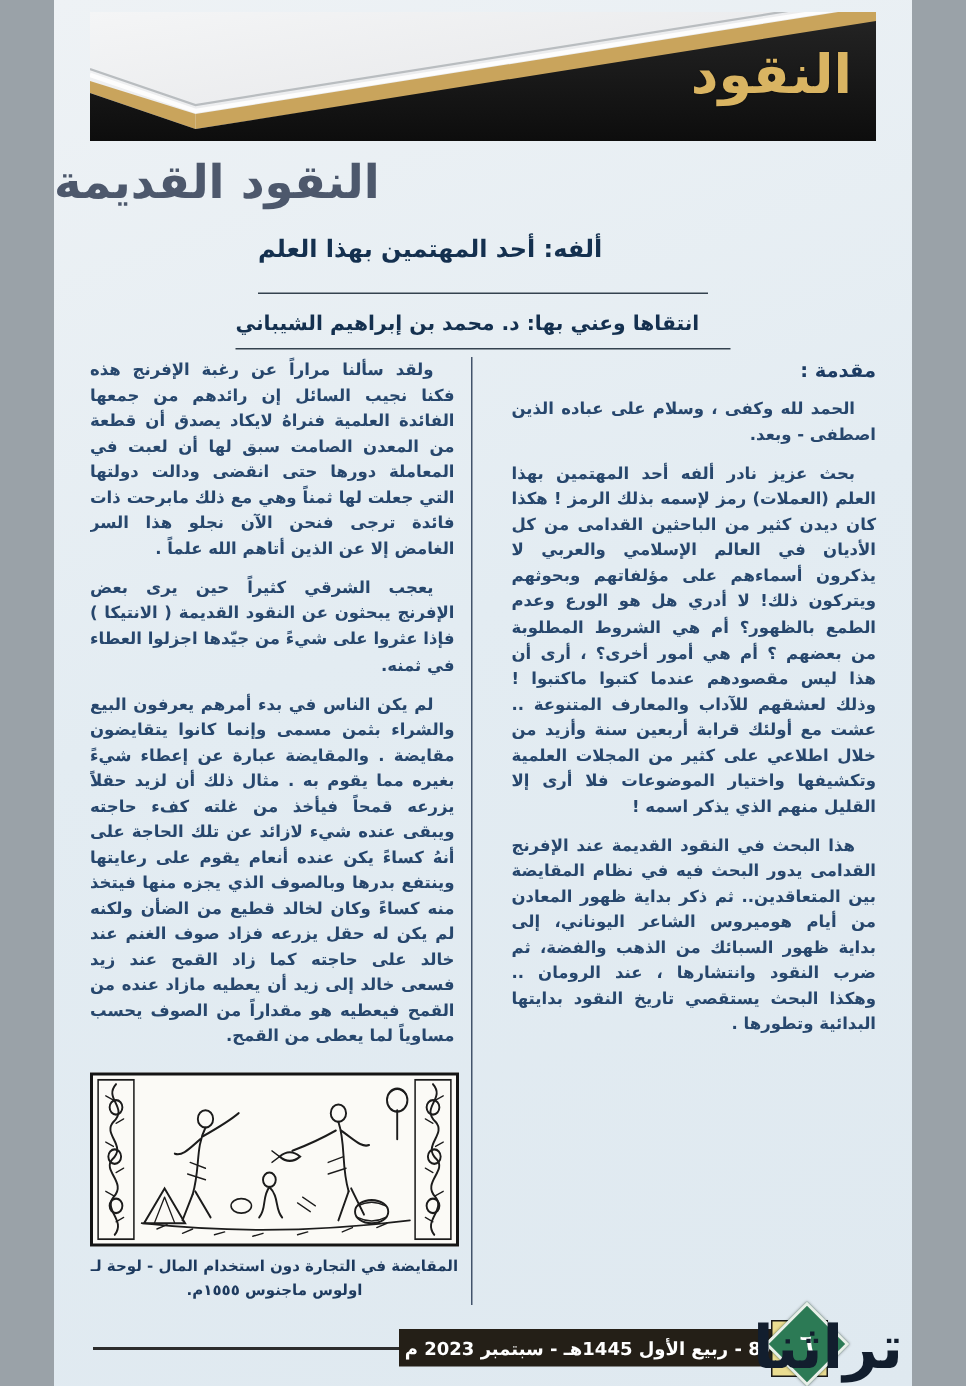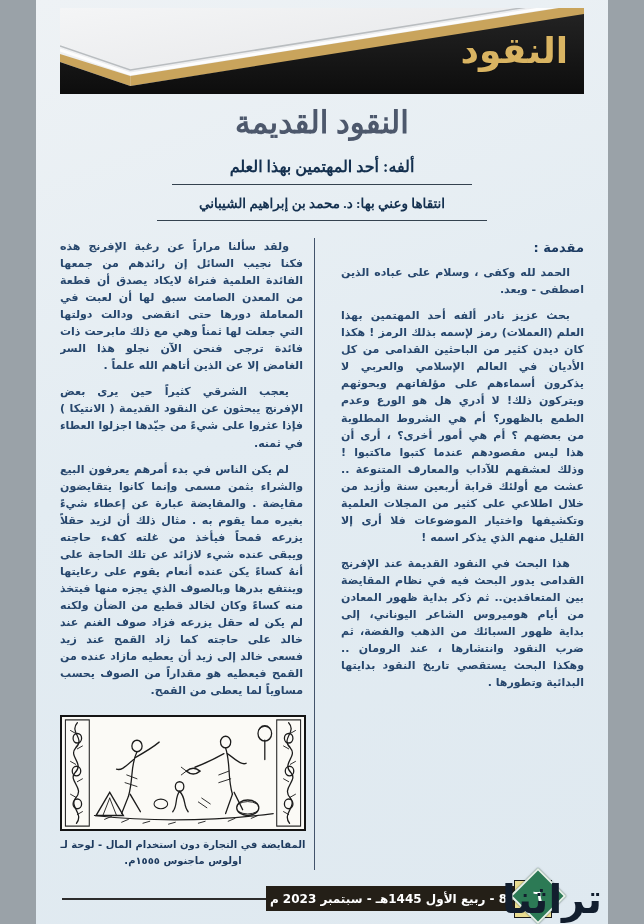--- a/index.html
+++ b/index.html
@@ -13,23 +13,23 @@
   
   .masthead { position:absolute; top:8px; left:24px; right:24px; height:86px; }
   .masthead svg { display:block; width:100%; height:100%; }
   .masthead-title {
     position:absolute; top:22px; right:16px;
     color:#d9b462; font-size:36px; font-weight:bold; direction:rtl;
     text-shadow:0 0 1px rgba(0,0,0,.6); letter-spacing:-1px;
   }
 
   
-  .title-block { position:absolute; top:104px; left:0; right:0; text-align:center; direction:rtl;font-family:Liberation Serif, serif; }
+  .title-block { position:absolute; top:104px; left:0; right:0; text-align:left; direction:rtl; }
   .main-title { font-size:31px; font-weight:bold; color:#4d586c; letter-spacing:-1px; }
-  .byline-wrap { width:300px; margin:16px auto 0; padding-bottom:8px; border-bottom:1.5px solid #34424f; }
+  .byline-wrap { width:300px; margin:16px auto 0; padding-bottom:20px; border-bottom:1.5px solid #34424f; }
   .byline { font-size:16px; font-weight:bold; color:#14304f; }
   .editor-wrap { width:330px; margin:9px auto 0; padding-bottom:8px; border-bottom:1.5px solid #34424f; }
   .editor-line { font-size:13.5px; font-weight:bold; color:#14304f; }
 
   
   .cols {
     position:absolute; top:238px; left:24px; right:24px; height:632px;
     display:flex; direction:rtl; color:#27476d;
   }
   .col { flex:1; text-align:justify; font-size:11px; line-height:1.55; font-weight:bold; }

